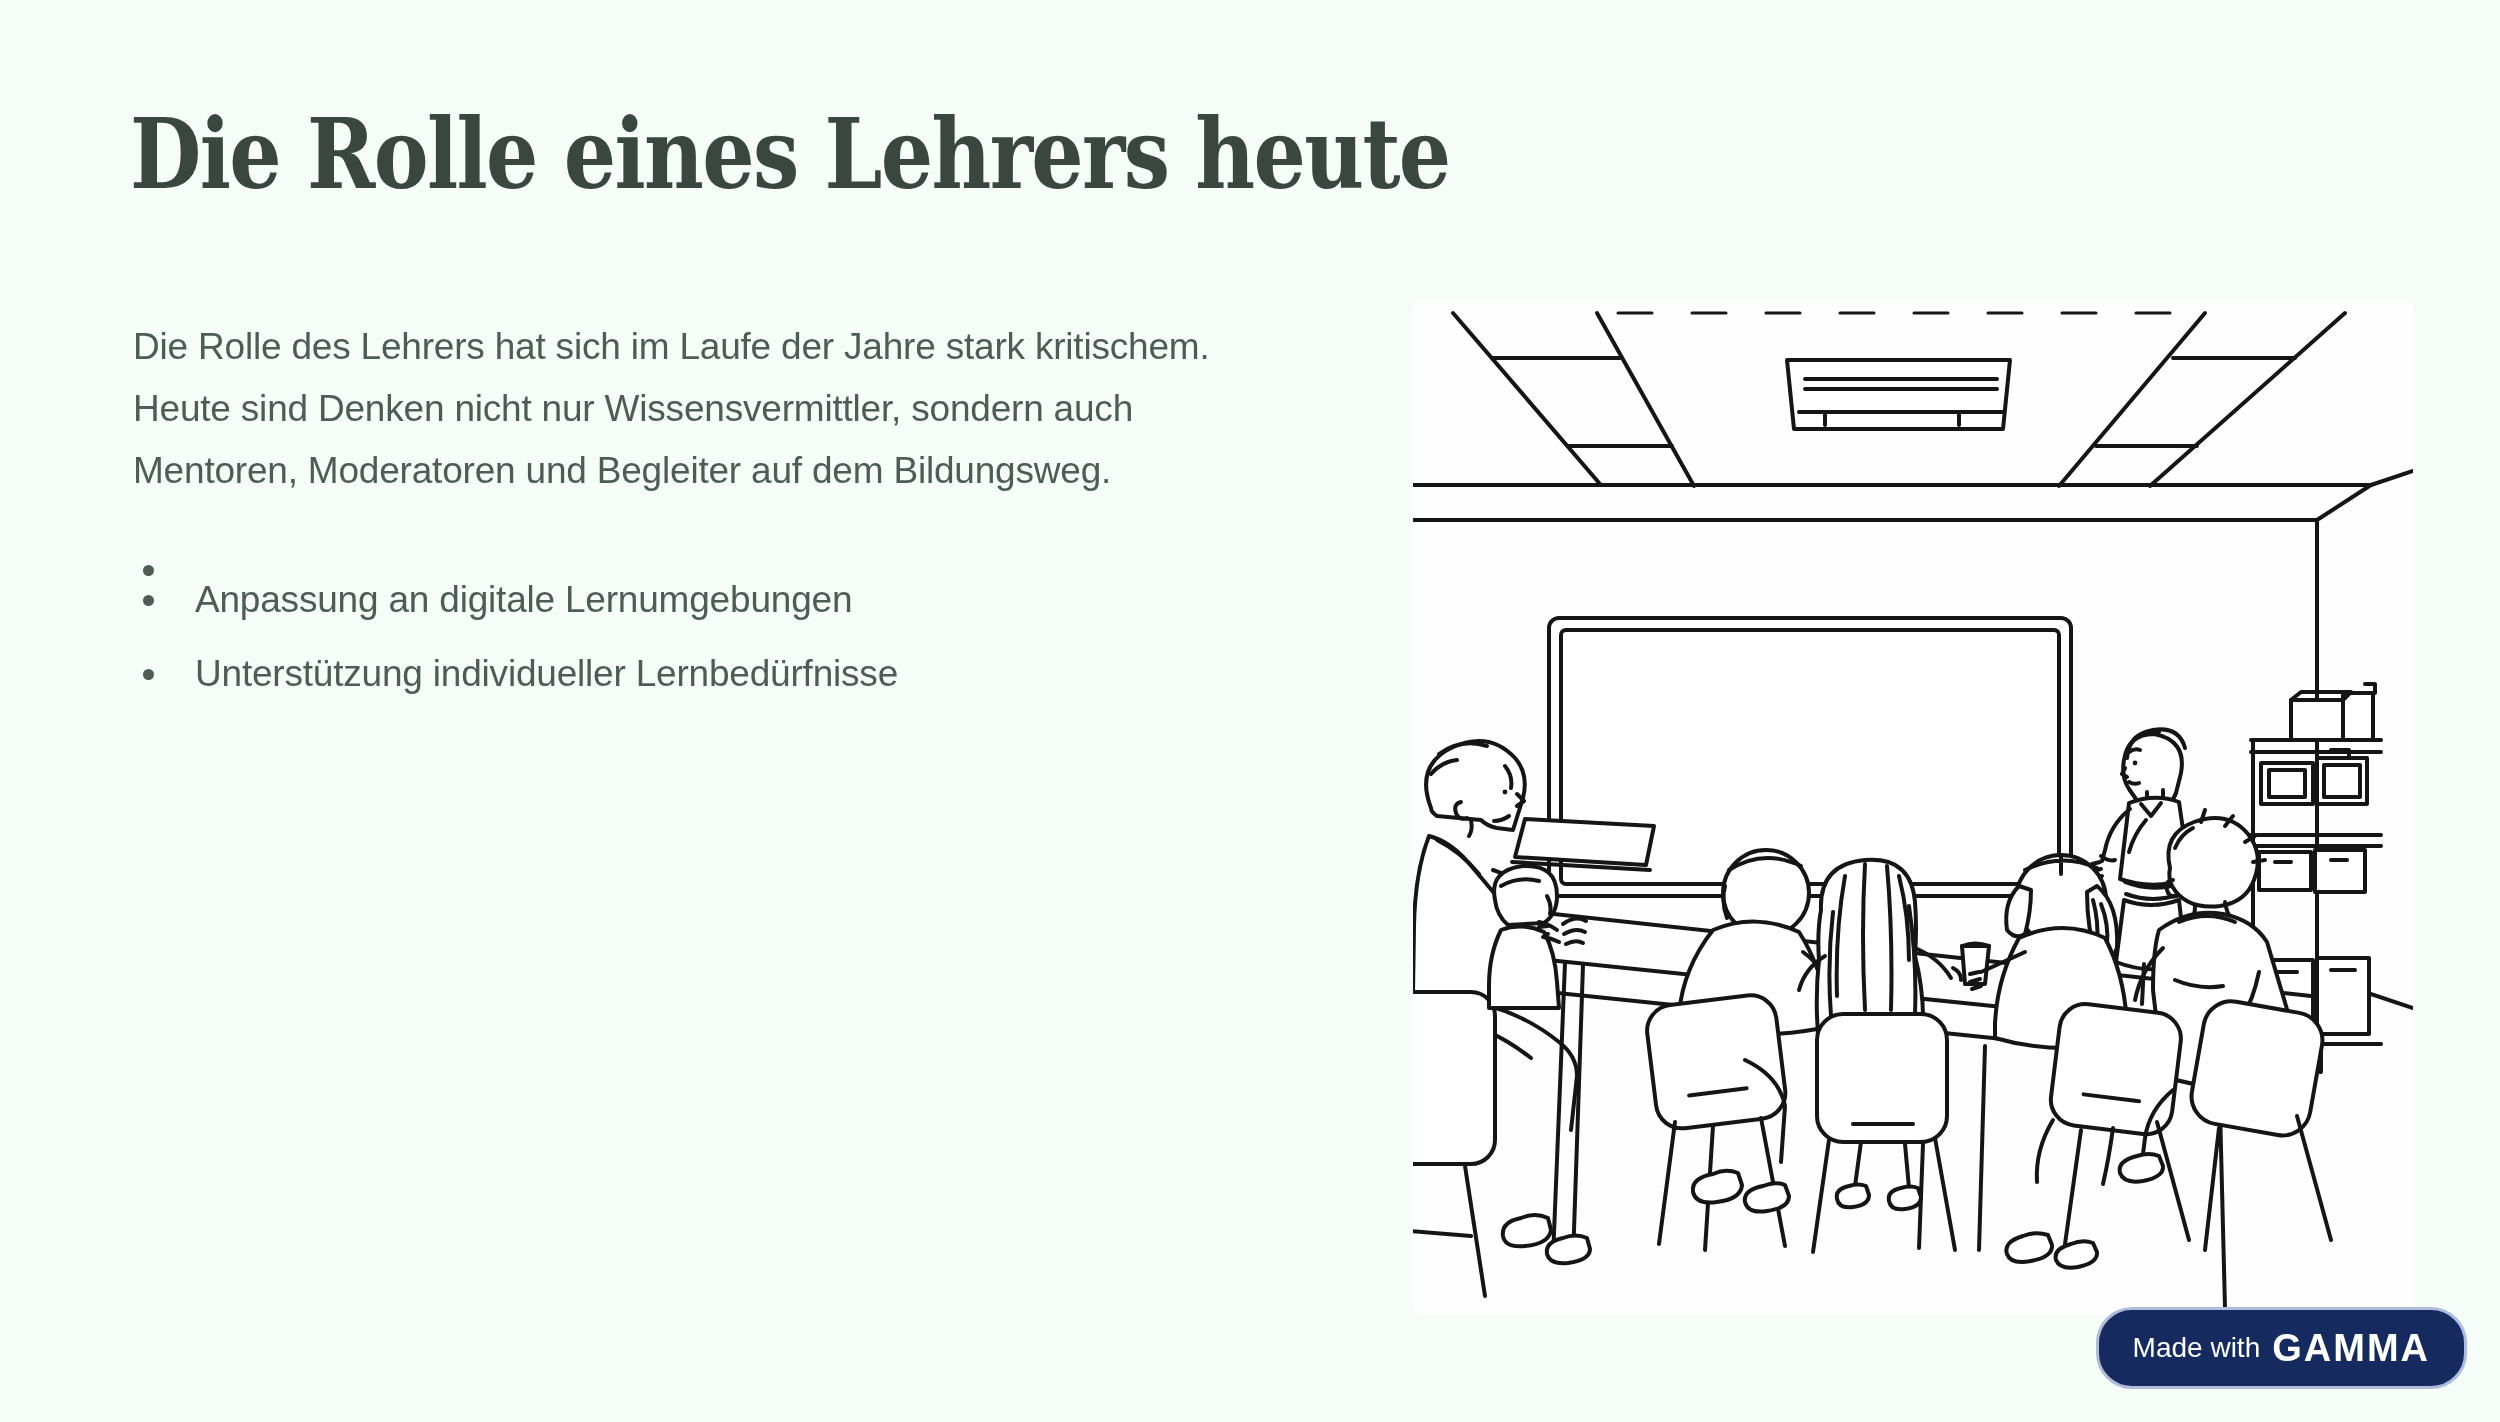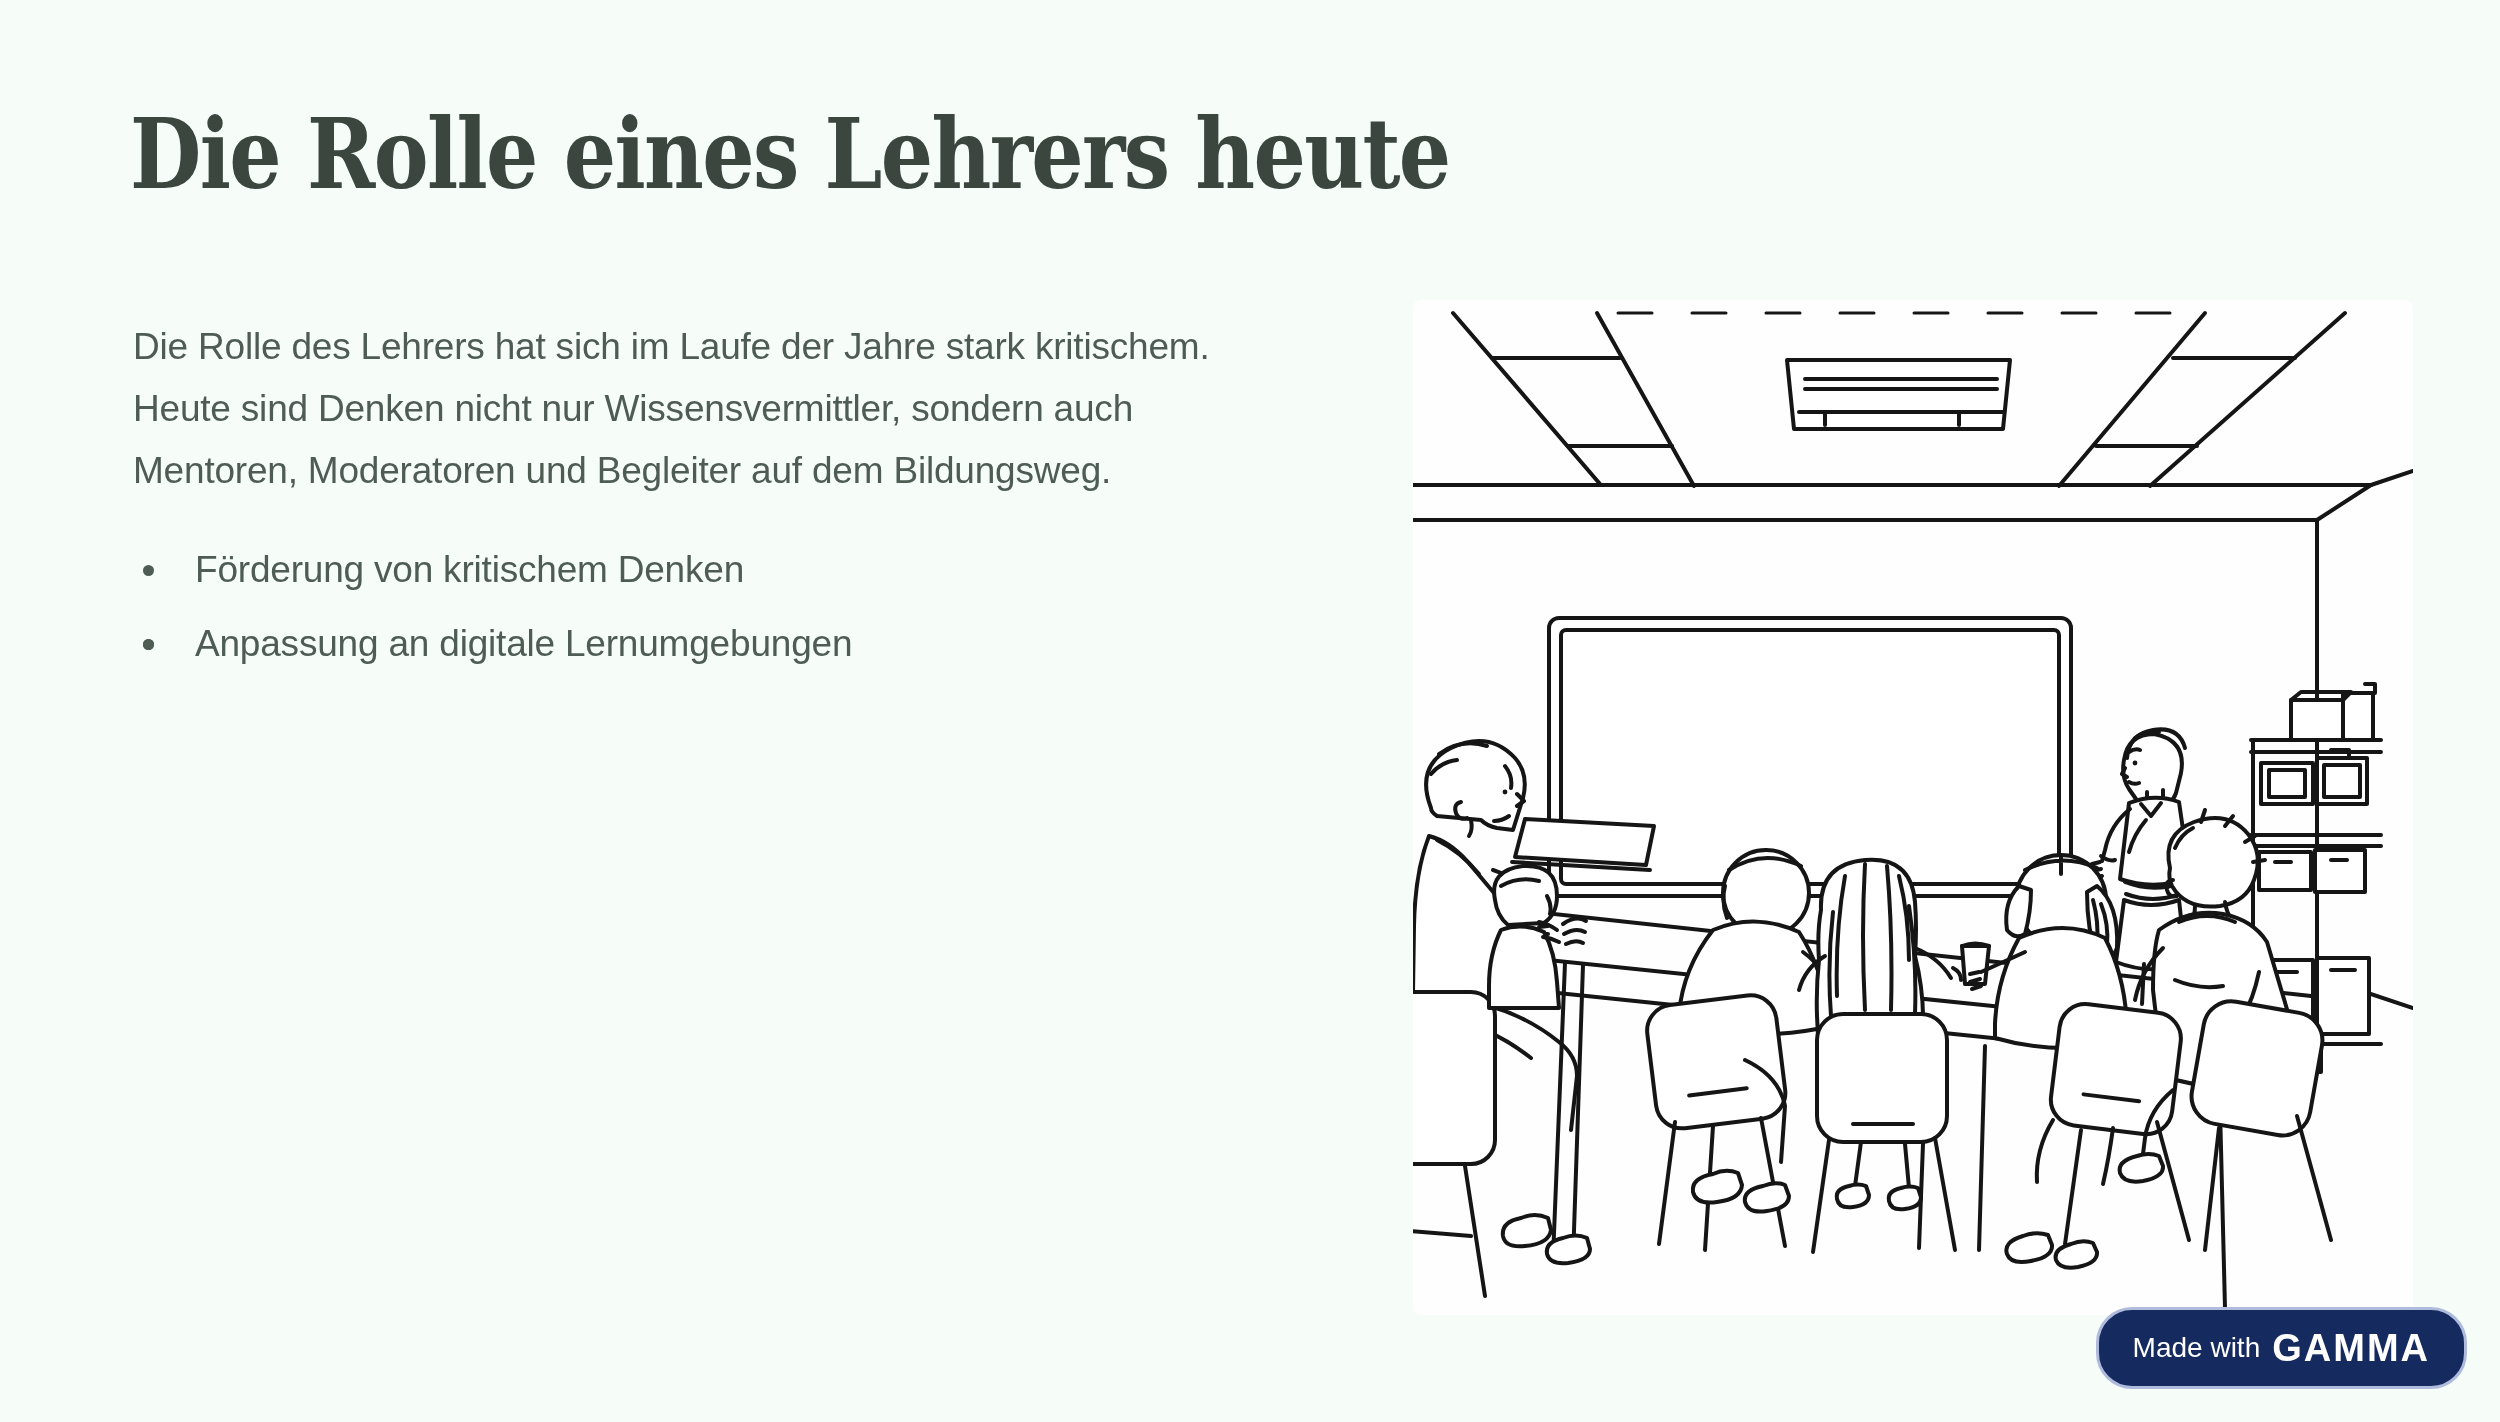--- a/index.html
+++ b/index.html
@@ -63,23 +63,23 @@
 
   <h1 class="title">Die Rolle eines Lehrers heute</h1>
 
   <div class="paragraph">
     <div class="pline">Die Rolle des Lehrers hat sich im Laufe der Jahre stark kritischem.</div>
     <div class="pline">Heute sind Denken nicht nur Wissensvermittler, sondern auch</div>
     <div class="pline">Mentoren, Moderatoren und Begleiter auf dem Bildungsweg.</div>
   </div>
 
   <ul class="bullets">
-    <li><span class="dot"></span><span>Förderung von kritischem Denken</span></li>
     <li><span class="dot"></span></li>
     <li><span class="dot"></span><span>Anpassung an digitale Lernumgebungen</span></li>
+    <li><span class="dot"></span><span>Unterstützung individueller Lernbedürfnisse</span></li>
   </ul>
 
   <div class="illustration">
     <svg viewBox="0 0 1000 1015" role="img" aria-label="Line drawing of a classroom seen from behind: teacher standing beside a large whiteboard, five students seated at a long table on chairs, ceiling tile grid with projector, shelf unit with boxes and drawers on the right wall">
       <g stroke="currentColor" stroke-width="4" fill="none" stroke-linecap="round" stroke-linejoin="round">
 
         <g>
           <path d="M205 13 H785" stroke-dasharray="34 40" stroke-width="3"></path>
           <path d="M40 13 L187 184"></path>
           <path d="M184 13 L281 186"></path>

